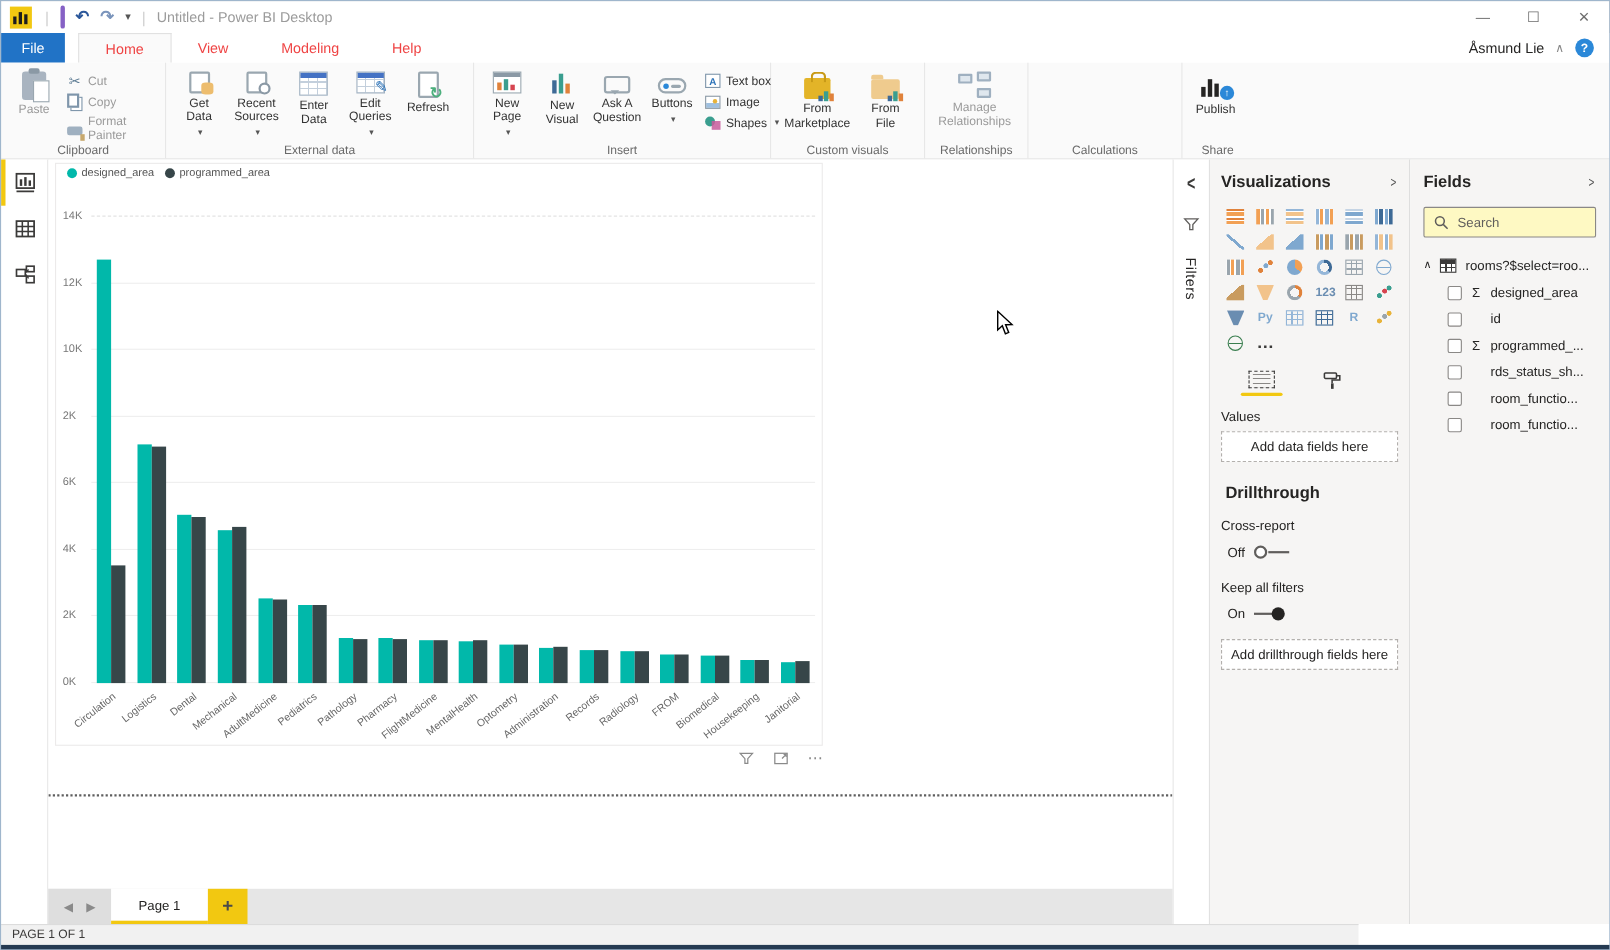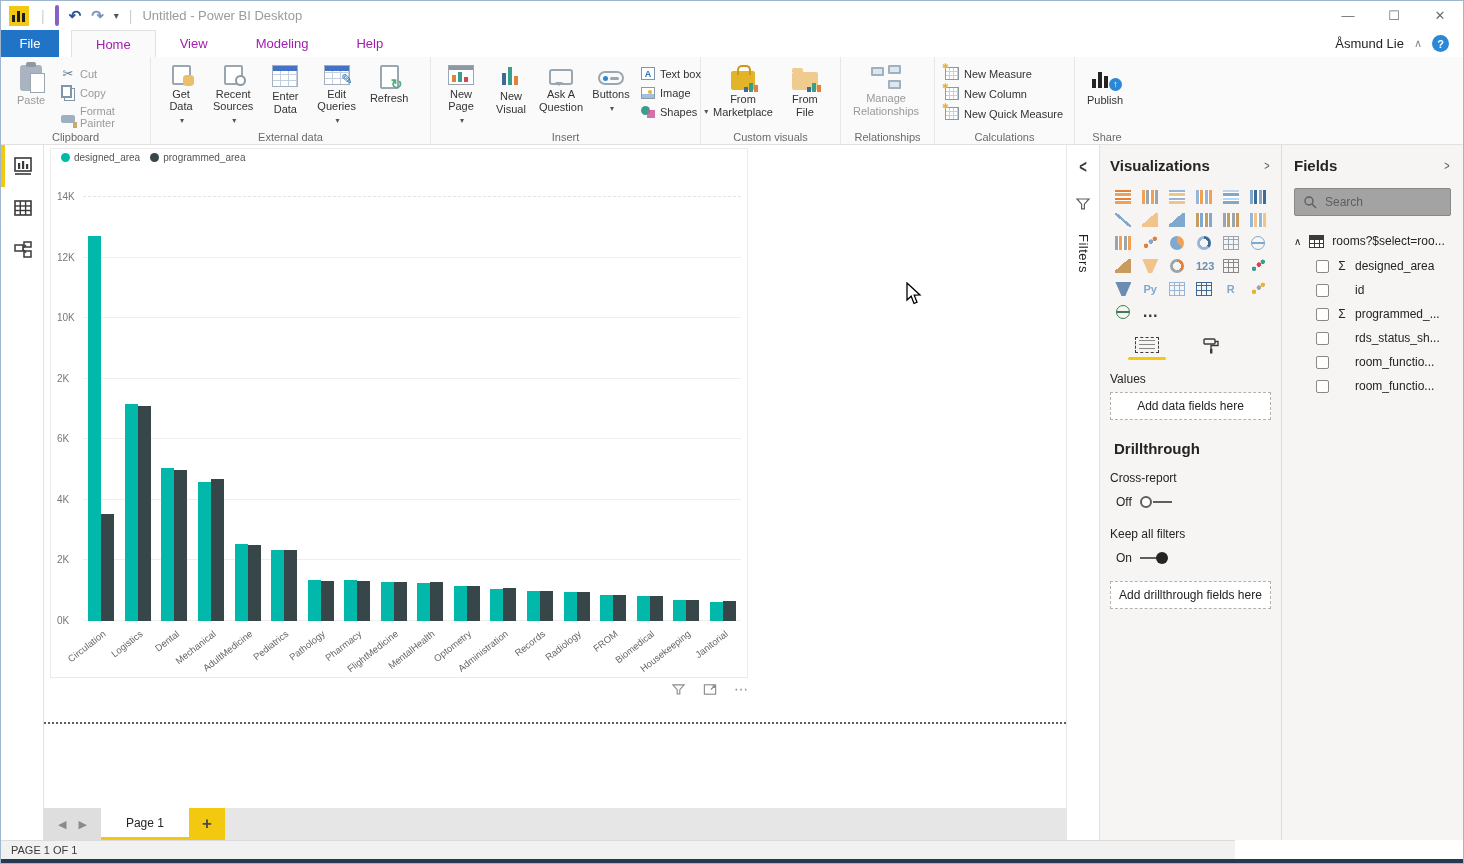--- a/index.html
+++ b/index.html
@@ -20,21 +20,21 @@
   .redo { color:#7a94bb; font-weight:bold; }
   .win-title { color:#9b9b9b; font-size:13px; margin-left:10px; }
   .win-controls { margin-left:auto; display:flex; }
   .win-controls span { width:46px; height:29px; display:flex; align-items:center; justify-content:center;
     color:#6d6d6d; font-size:13px; }
 
   
   .tabrow { position:absolute; left:1px; top:30px; width:1462px; height:27px; background:#fff;
     display:flex; align-items:stretch; font-size:13px; }
   .ftab { background:#2173C6; color:#fff; width:58px; display:flex; align-items:center; justify-content:center; }
-  .mtab { padding:0 24px; display:flex; align-items:center; color:#a21caf; }
+  .mtab { padding:0 24px; display:flex; align-items:center; color:#ef4444; }
   .mtab.active { background:#fafafa; border:1px solid #e1e1e1; border-bottom:none; }
   .account { margin-left:auto; display:flex; align-items:center; gap:10px; padding-right:14px; color:#252423; }
   .acc-chev { color:#888; font-size:11px; }
   .help-circle { width:17px; height:17px; border-radius:50%; background:#2B88D8; color:#fff; font-size:11px;
     font-weight:bold; display:flex; align-items:center; justify-content:center; }
 
   
   .ribbon { position:absolute; left:1px; top:57px; width:1462px; height:88px; background:#fafafa;
     border-bottom:1px solid #e1e1e1; display:flex; }
   .rgroup { position:relative; border-right:1px solid #e7e7e7; padding:5px 8px 16px; display:flex; gap:6px; }
@@ -177,21 +177,21 @@
   .tg .line { position:absolute; top:6px; height:2px; background:#605e5c; }
   .tg .knob { position:absolute; top:1px; width:12px; height:12px; border-radius:50%; }
   .tg.off .knob { left:0; border:2px solid #605e5c; background:#fff; }
   .tg.off .line { left:13px; right:0; }
   .tg.on .knob { right:4px; background:#252423; }
   .tg.on .line { left:0; right:14px; }
 
   
   .fields-panel { position:absolute; left:1282px; top:145px; width:181px; height:695px; background:#f6f5f4;
     padding:12px 12px; }
-  .searchbox { margin-top:14px; height:28px; background:#a3a3a3; border:1px solid #8a8886; border-radius:2px;
+  .searchbox { margin-top:14px; height:28px; background:#fef9c3; border:1px solid #8a8886; border-radius:2px;
     display:flex; align-items:center; gap:8px; padding:0 8px; }
   .searchbox input { border:none; outline:none; font-size:12px; color:#252423; width:110px; background:transparent;
     font-family:"Liberation Sans",sans-serif; }
   .searchbox input::placeholder { color:#605e5c; }
   .ftable { margin-top:18px; display:flex; align-items:center; gap:8px; font-size:12px; color:#252423; }
   .tbl-icon { width:15px; height:13px; border:1px solid #3b3a39; background:
      linear-gradient(#3b3a39 0 3px, rgba(0,0,0,0) 3px),
      repeating-linear-gradient(90deg, rgba(0,0,0,0) 0 4px, #3b3a39 4px 5px),
      repeating-linear-gradient(0deg, rgba(0,0,0,0) 0 3px, #3b3a39 3px 4px), #fff; }
   .field-list { margin-top:6px; }
@@ -406,40 +406,20 @@
           <i></i>
           <i></i>
         </span>
       <span class="lbl">Manage
 Relationships</span>
     </div>
     <div class="glabel">Relationships</div>
   </div>
 
   <div class="rgroup" style="width:140px;">
-    <div class="rstack" style="gap:5px;">
-      <div class="rsmall">
-        <span class="mini">
-            <span class="i-grid-star"></span>
-          </span>
-        <span>New Measure</span>
-      </div>
-      <div class="rsmall">
-        <span class="mini">
-            <span class="i-grid-star"></span>
-          </span>
-        <span>New Column</span>
-      </div>
-      <div class="rsmall">
-        <span class="mini">
-            <span class="i-grid-star"></span>
-          </span>
-        <span>New Quick Measure</span>
-      </div>
-    </div>
     <div class="glabel">Calculations</div>
   </div>
 
   <div class="rgroup" style="width:64px;border-right:none;">
     <div class="rbig">
       <span class="i-pub">
         <span class="b">
             <i style="height:9px;"></i>
             <i style="height:16px;"></i>
             <i style="height:12px;"></i>

